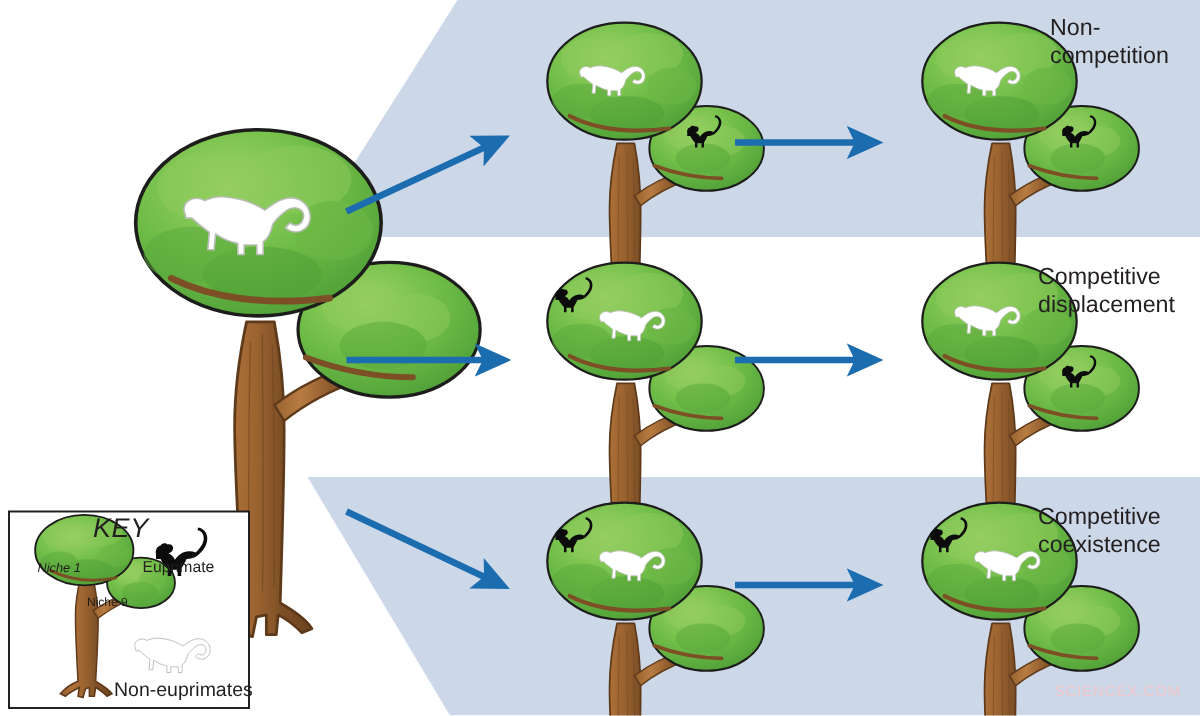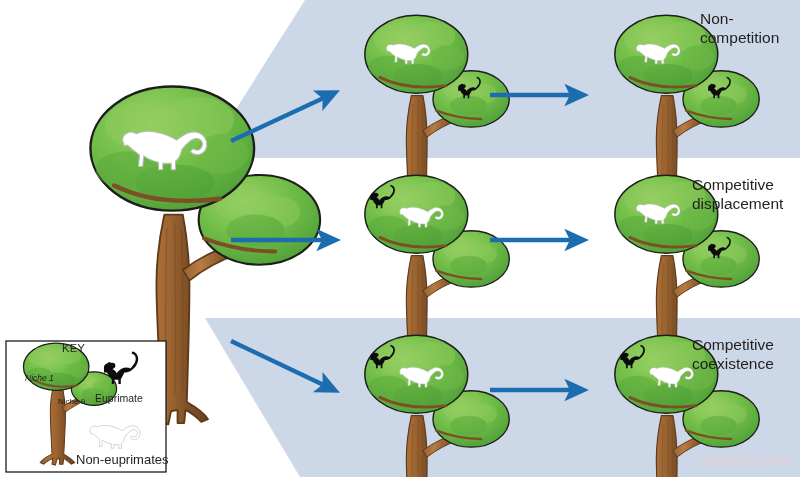--- a/index.html
+++ b/index.html
@@ -19,24 +19,24 @@
     font-size:15.5px;
     line-height:19px;
     font-family:"Liberation Sans", sans-serif;
     white-space:pre-line;
     text-align:left;
   }
   #label-noncompetition{left:700px;top:9px;}
   #label-displacement{left:692px;top:175px;}
   #label-coexistence{left:692px;top:335px;}
   .keytxt{position:absolute;color:#231f20;font-family:"Liberation Sans", sans-serif;}
-  #key-title{left:62px;top:342px;font-size:11px;letter-spacing:.4px;}
+  #key-title{left:62px;top:342px;font-size:18px;letter-spacing:.4px;font-style:italic;}
   #key-niche1{left:25px;top:373px;font-size:8.5px;color:#1d1d1b;font-style:italic;}
   #key-niche2{left:58px;top:397px;font-size:8px;color:#1d1d1b;}
-  #key-euprimate{left:95px;top:392px;font-size:10.5px;}
+  #key-euprimate{left:95px;top:372px;font-size:10.5px;}
   #key-noneuprimate{left:76px;top:452px;font-size:13px;}
   #watermark{
     position:absolute;left:703px;top:456px;
     font-size:10px;letter-spacing:.6px;
     color:#f0c7cb;font-family:"Liberation Sans", sans-serif;
   }
 </style>
 </head>
 <body>
 

